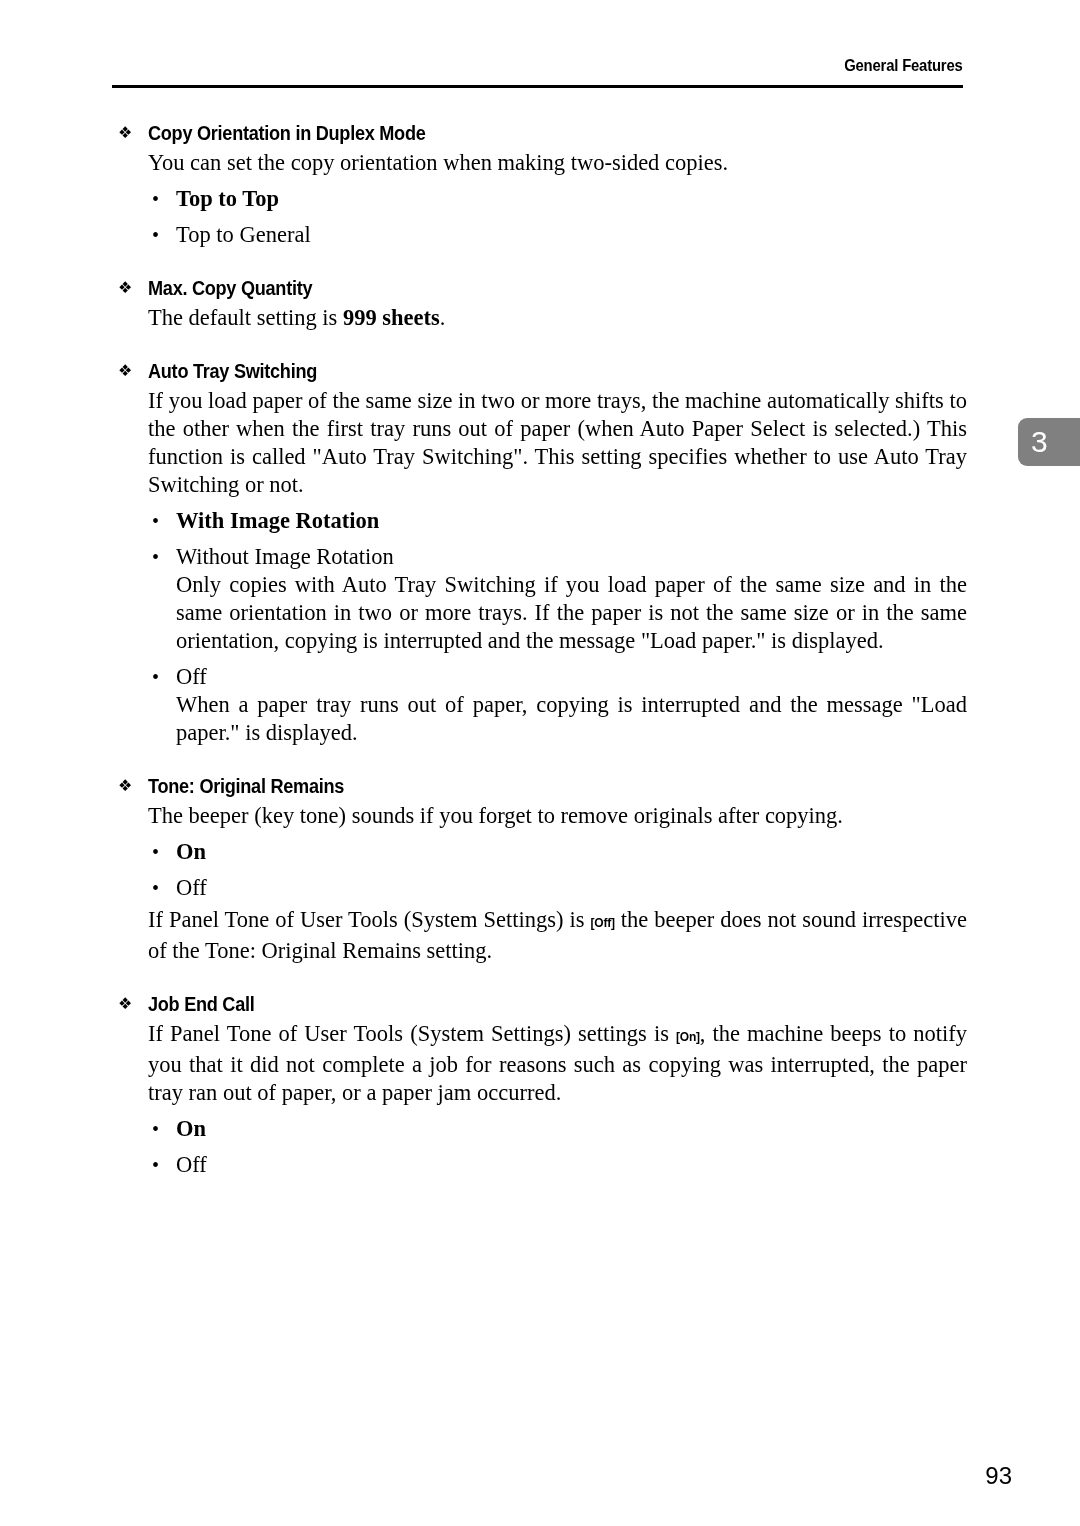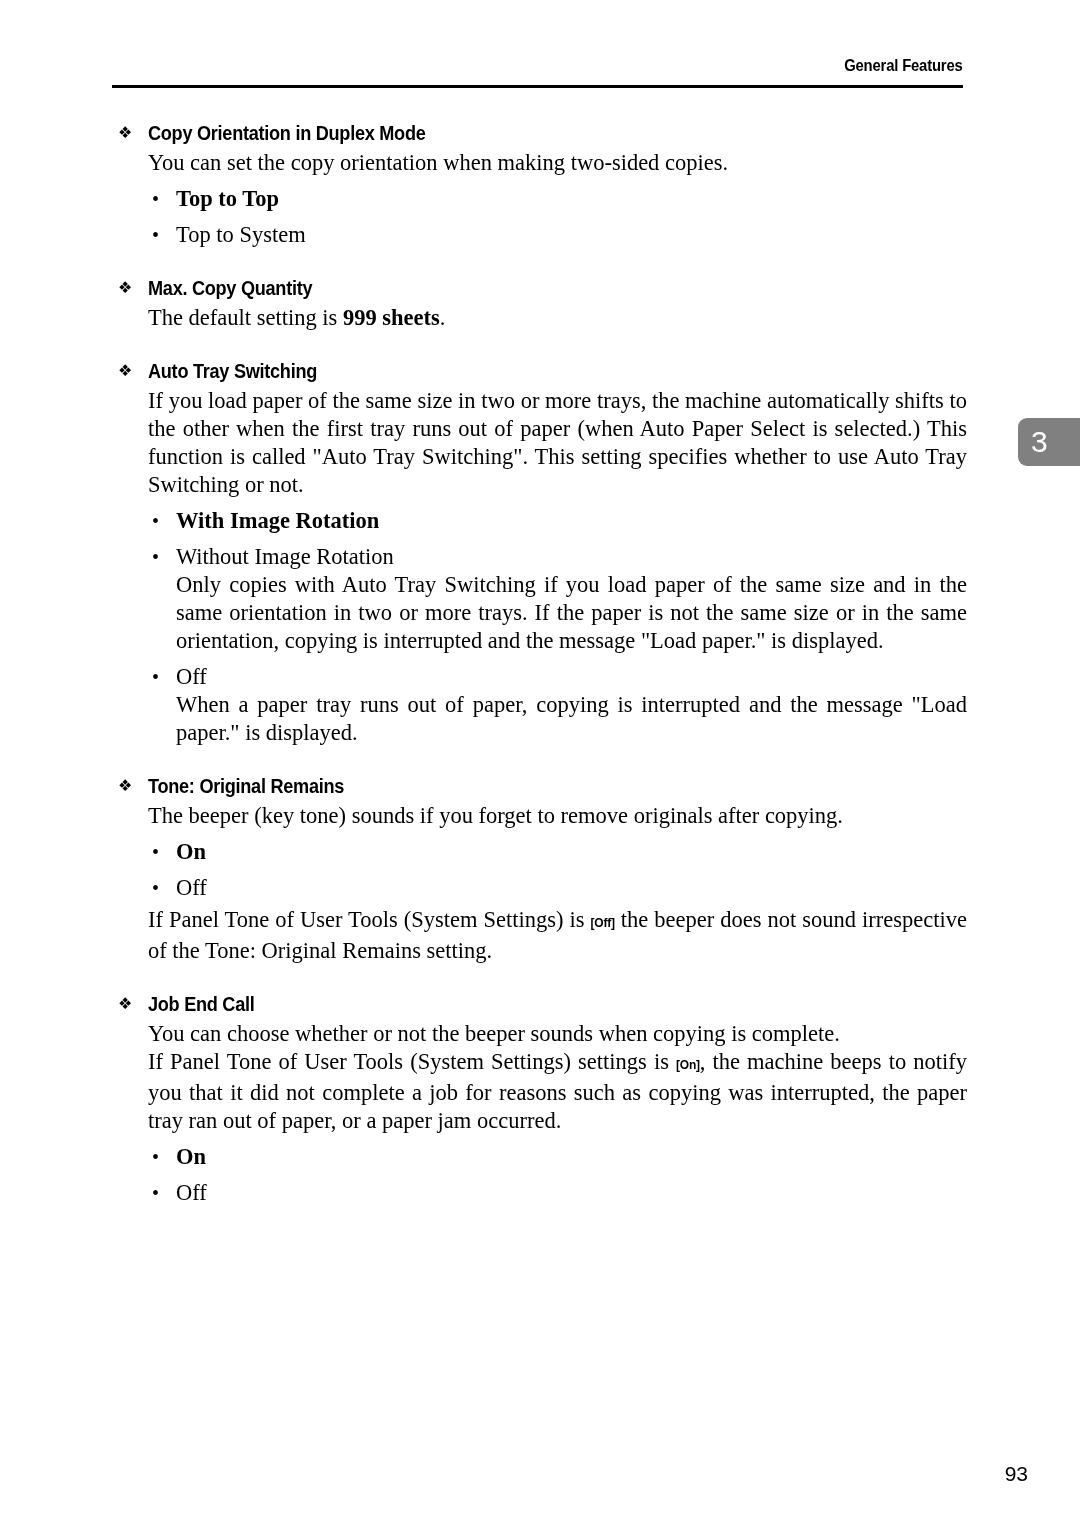--- a/index.html
+++ b/index.html
@@ -149,22 +149,21 @@
   }
 
   
   .folio {
     position: absolute;
     left: 0;
     top: 1462px;
     width: 1012px;
     text-align: right;
     font-family: "Liberation Sans", sans-serif;
-    font-size: 21px;
-    margin-left: 16px;
+    font-size: 24px;
   }
 </style>
 </head>
 <body>
 
 <div class="page-header">
   <div class="header-title">General Features</div>
   <div class="header-rule"></div>
 </div>
 
@@ -177,21 +176,21 @@
     <span class="head-text">Copy Orientation in Duplex Mode</span>
   </div>
   <p class="para">You can set the copy orientation when making two-sided copies.</p>
 
   <div class="bullet-item">
     <span class="dot">•</span>
     <span class="bullet-label bold">Top to Top</span>
   </div>
   <div class="bullet-item">
     <span class="dot">•</span>
-    <span class="bullet-label">Top to System</span>
+    <span class="bullet-label">Top to General</span>
   </div>
 
   <div class="section-head">
     <span class="diamond-bullet">❖</span>
     <span class="head-text">Max. Copy Quantity</span>
   </div>
   <p class="para"><span>The default setting is </span><b class="inline-bold">999 sheets</b><span>.</span></p>
 
   <div class="section-head">
     <span class="diamond-bullet">❖</span>
@@ -228,21 +227,20 @@
     <span class="dot">•</span>
     <span class="bullet-label">Off</span>
   </div>
 
   <p class="para" style="margin-top:4px;"><span>If Panel Tone of User Tools (System Settings) is </span><span class="key-label">[Off]</span><span> the beeper does not sound irrespective of the Tone: Original Remains setting.</span></p>
 
   <div class="section-head">
     <span class="diamond-bullet">❖</span>
     <span class="head-text">Job End Call</span>
   </div>
-  <p class="para">You can choose whether or not the beeper sounds when copying is complete.</p>
   <p class="para"><span>If Panel Tone of User Tools (System Settings) settings is </span><span class="key-label">[On]</span><span>, the machine beeps to notify you that it did not complete a job for reasons such as copying was interrupted, the paper tray ran out of paper, or a paper jam occurred.</span></p>
 
   <div class="bullet-item">
     <span class="dot">•</span>
     <span class="bullet-label bold">On</span>
   </div>
   <div class="bullet-item">
     <span class="dot">•</span>
     <span class="bullet-label">Off</span>
   </div>

